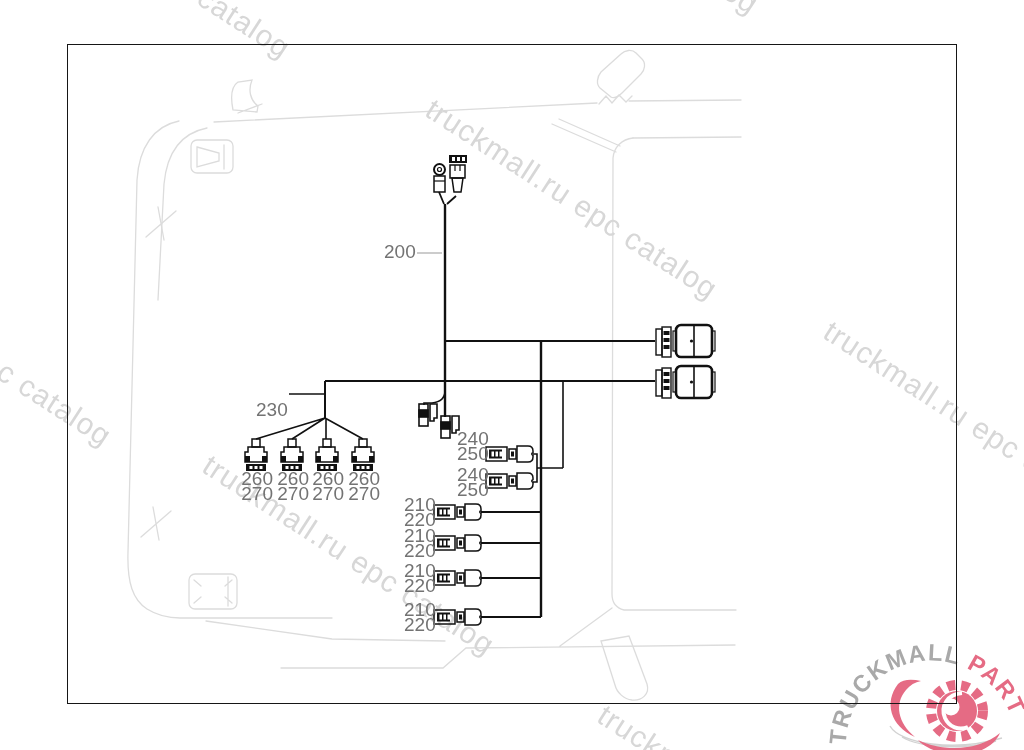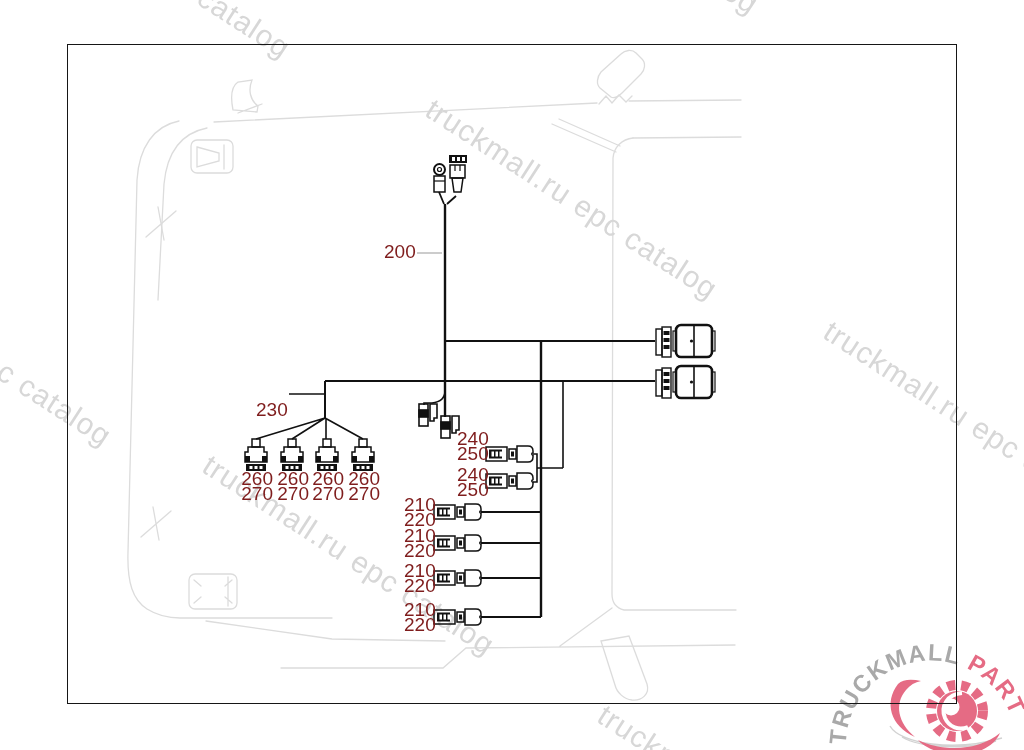--- a/index.html
+++ b/index.html
@@ -3,21 +3,21 @@
 <meta charset="utf-8">
 <style>
   html,body{margin:0;padding:0;background:#ffffff;}
   .page{position:relative;width:1024px;height:750px;background:#fff;overflow:hidden;
         font-family:"Liberation Sans",sans-serif;}
   .layer{position:absolute;left:0;top:0;}
   .wm{position:absolute;font-size:30px;letter-spacing:1px;color:#d7d7d7;white-space:nowrap;
       transform:rotate(33deg);transform-origin:0 0;pointer-events:none;}
   .frame{position:absolute;left:67px;top:44px;width:890px;height:660px;box-sizing:border-box;
          border:1.6px solid #161616;}
-  .lbl{position:absolute;font-size:19px;line-height:15px;color:#7f1d1d;}
+  .lbl{position:absolute;font-size:19px;line-height:15px;color:#737373;}
   .lbl span{display:block;}
   .lbl.center{text-align:right;width:34px;}
 </style>
 </head>
 <body>
 
 <div class="page">
 
   <svg class="layer" width="1024" height="750" viewBox="0 0 1024 750">
     <g stroke="#dcdcdc" stroke-width="1.3" fill="none" stroke-linecap="round">

